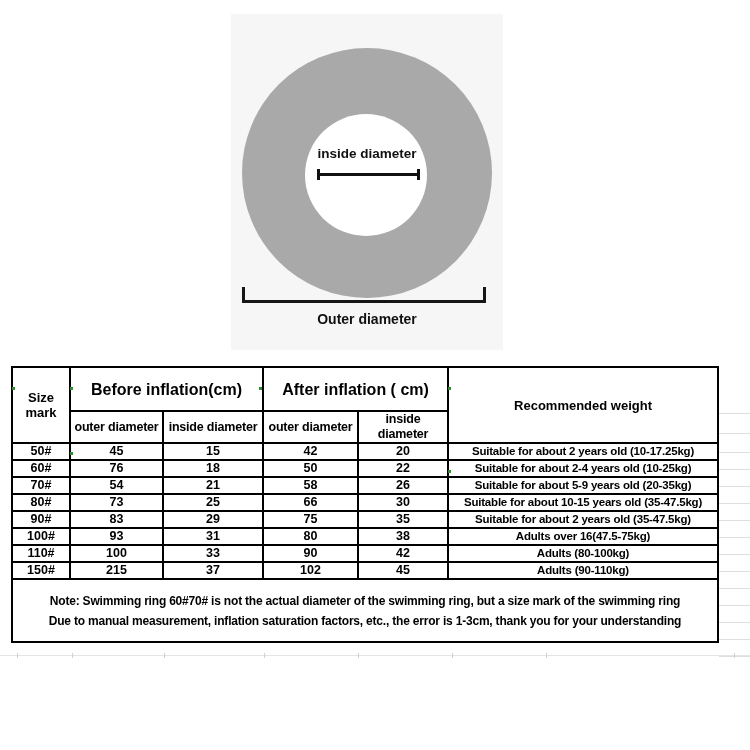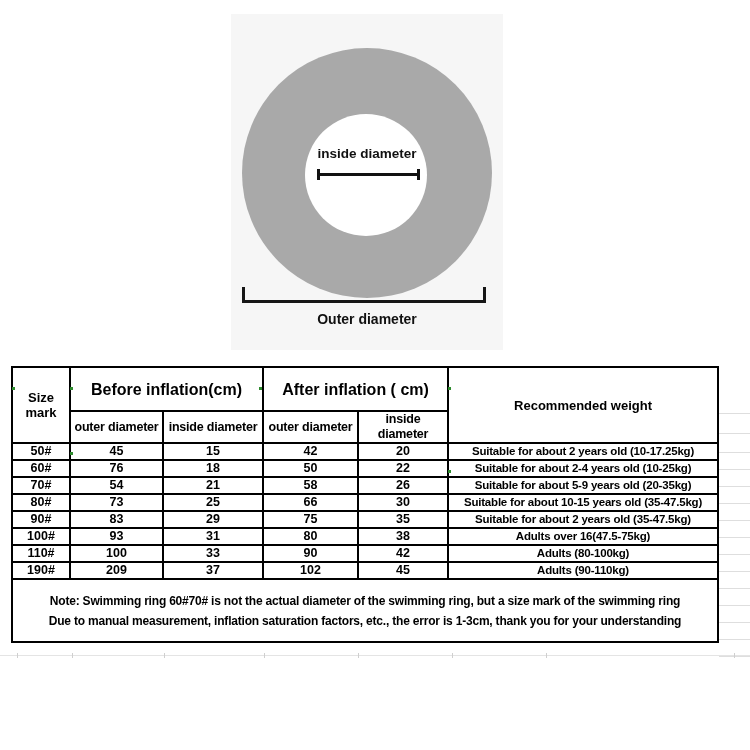--- a/index.html
+++ b/index.html
@@ -140,22 +140,22 @@
       </tr>
       <tr class="data-row">
         <td>110#</td>
         <td>100</td>
         <td>33</td>
         <td>90</td>
         <td>42</td>
         <td class="weight">Adults (80-100kg)</td>
       </tr>
       <tr class="data-row">
-        <td>190#</td>
-        <td>209</td>
+        <td>150#</td>
+        <td>215</td>
         <td>37</td>
         <td>102</td>
         <td>45</td>
         <td class="weight">Adults (90-110kg)</td>
       </tr>
       <tr class="note-row">
         <td class="note-cell" colspan="6">
           <div class="note-line">Note: Swimming ring 60#70# is not the actual diameter of the swimming ring, but a size mark of the swimming ring</div>
           <div class="note-line">Due to manual measurement, inflation saturation factors, etc., the error is 1-3cm, thank you for your understanding</div>
         </td>

